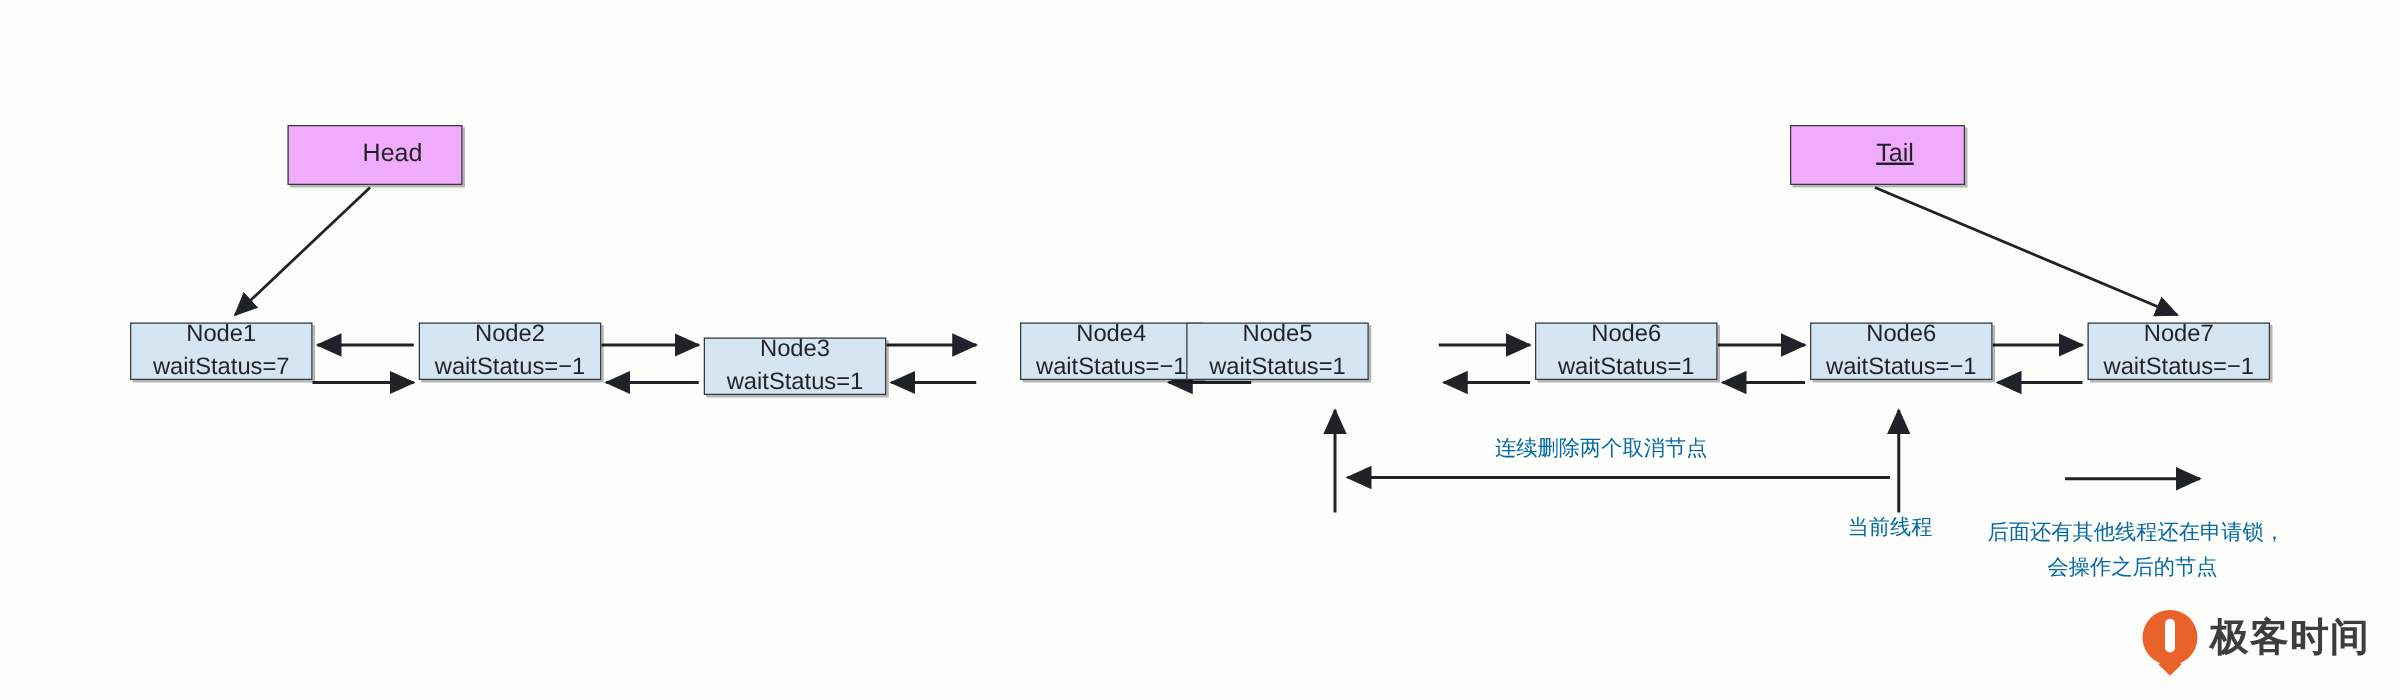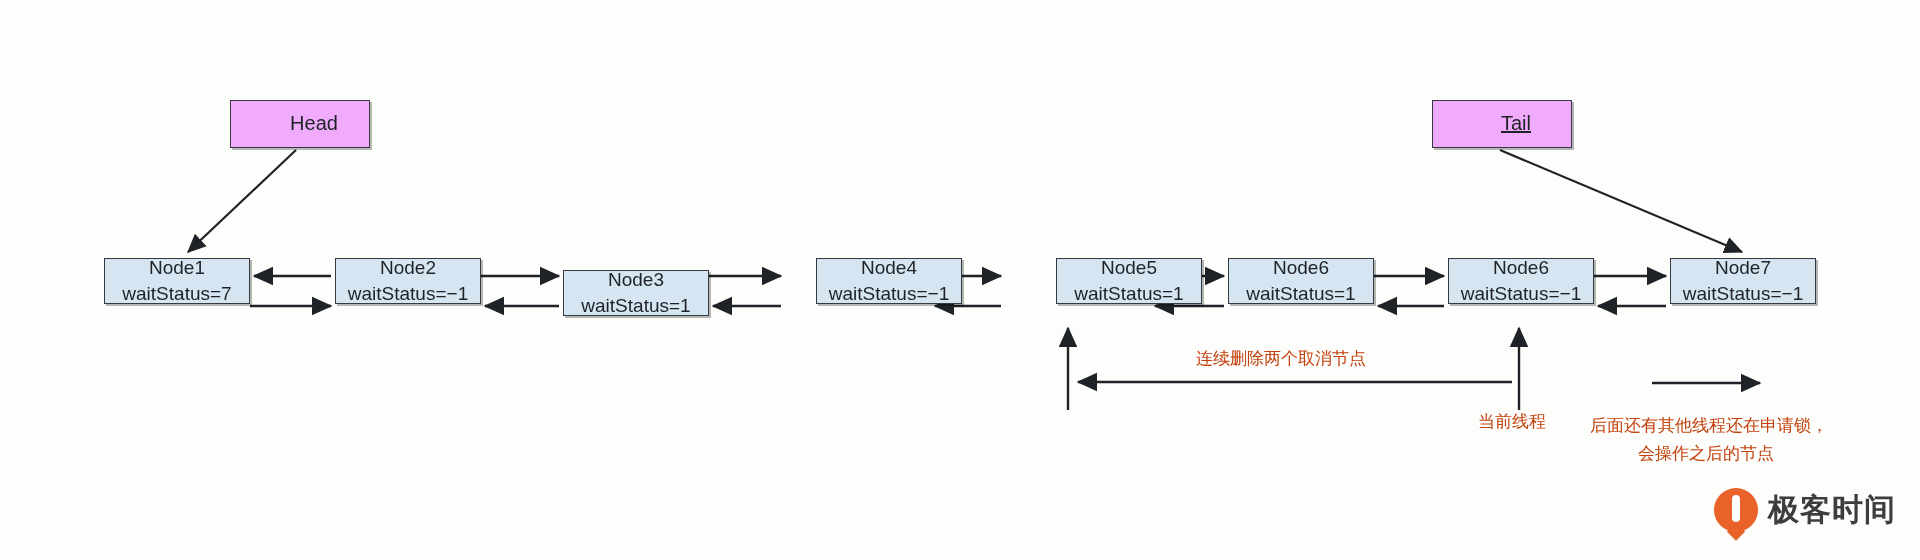--- a/index.html
+++ b/index.html
@@ -53,21 +53,21 @@
     position: absolute;
     left: 0; top: 0;
     width: 1920px; height: 560px;
     pointer-events: none;
   }
 
   
   .annot {
     position: absolute;
     font-size: 17px;
-    color: #c2410c;
+    color: #0369a1;
     line-height: 1.6;
     text-align: center;
     white-space: nowrap;
   }
 
   
   #logo {
     position: absolute;
     left: 1714px;
     top: 488px;
@@ -175,21 +175,21 @@
   <div class="box node" style="left:563px;margin-top:12px;">
     <span class="ln">Node3</span>
     <span class="ln">waitStatus=1</span>
   </div>
 
   <div class="box node" style="left:785px;margin-left:31px;">
     <span class="ln">Node4</span>
     <span class="ln">waitStatus=−1</span>
   </div>
 
-  <div class="box node" style="left:1056px;">
+  <div class="box node" style="left:949px;">
     <span class="ln">Node5</span>
     <span class="ln">waitStatus=1</span>
   </div>
 
   <div class="box node" style="left:1228px;">
     <span class="ln">Node6</span>
     <span class="ln">waitStatus=1</span>
   </div>
 
   <div class="box node" style="left:1448px;">

